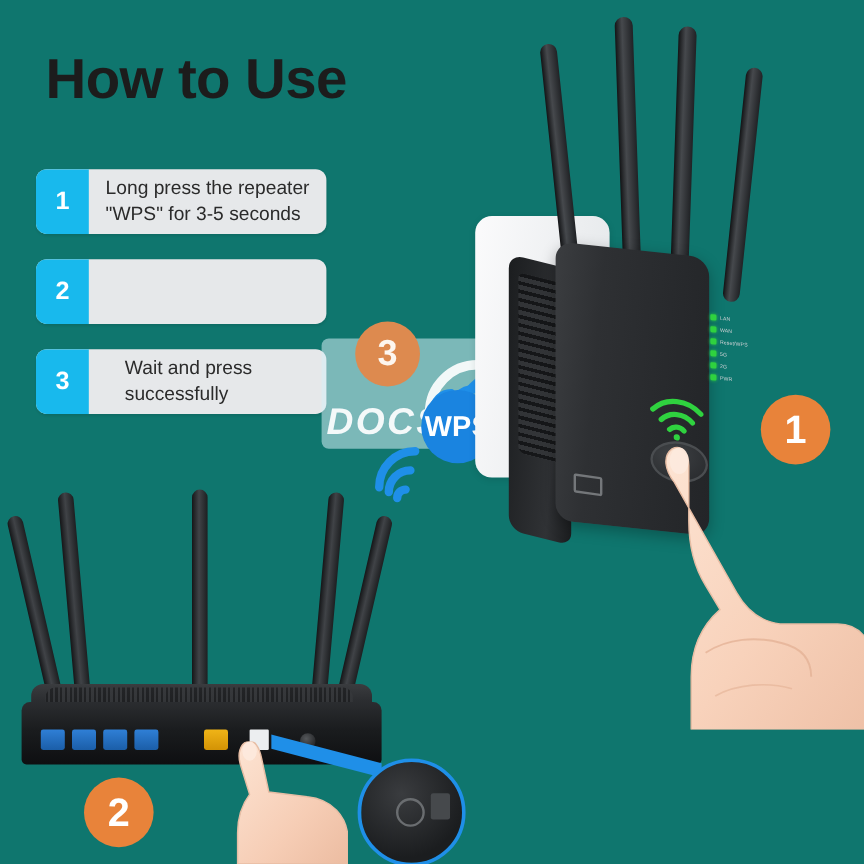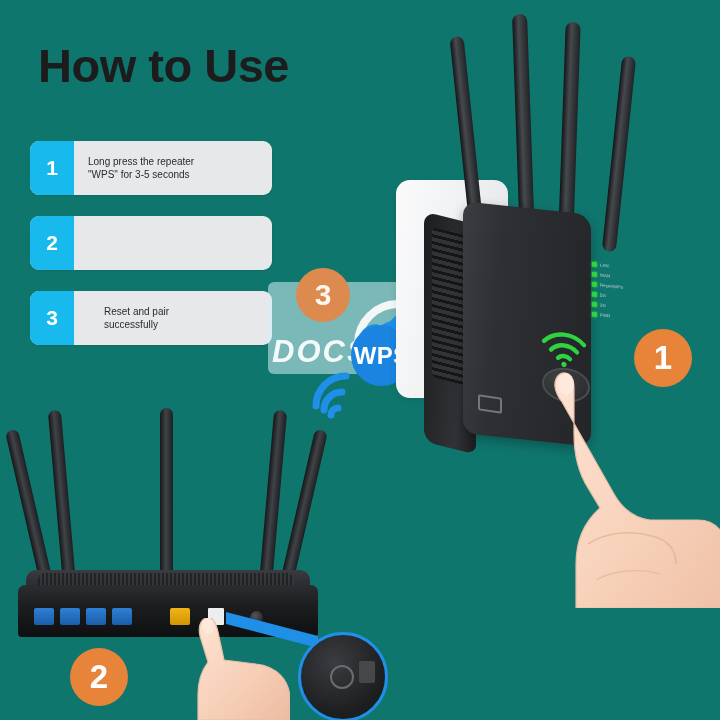--- a/index.html
+++ b/index.html
@@ -55,21 +55,21 @@
     display: flex;
     align-items: center;
     justify-content: center;
   }
   .step-text {
     flex: 1;
     display: flex;
     align-items: center;
     padding-left: 14px;
     padding-right: 6px;
-    font-size: 10px;
+    font-size: 16px;
     line-height: 1.32;
     color: #2b2b2b;
     white-space: pre-line;
   }
   .step-box.s3 .step-text { padding-left: 30px; }
 
   
   .watermark-plate {
     position: absolute;
     left: 268px;
@@ -407,21 +407,21 @@
     <div class="step-text">Long press the repeater
 "WPS" for 3-5 seconds</div>
   </div>
 
   <div class="step-box s2">
     <div class="step-badge">2</div>
   </div>
 
   <div class="step-box s3">
     <div class="step-badge">3</div>
-    <div class="step-text">Reset and pair
+    <div class="step-text">Wait and press
 successfully</div>
   </div>
 
   <div class="watermark-plate"></div>
   <div class="watermark-text">DOCSHOT</div>
 
   <div class="badge-3">3</div>
 
   <svg class="wps-arcs-top" viewBox="0 0 74 74">
     <g fill="none" stroke="#ffffff" stroke-width="8" stroke-linecap="round" opacity="0.9">

